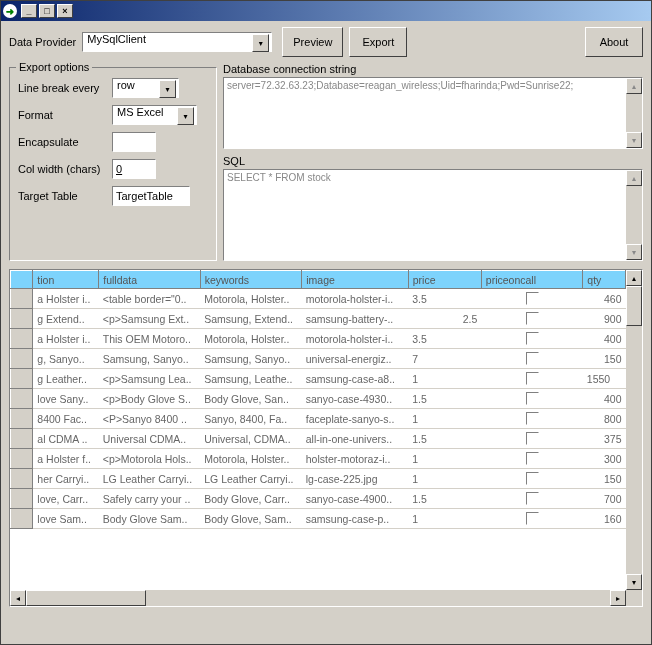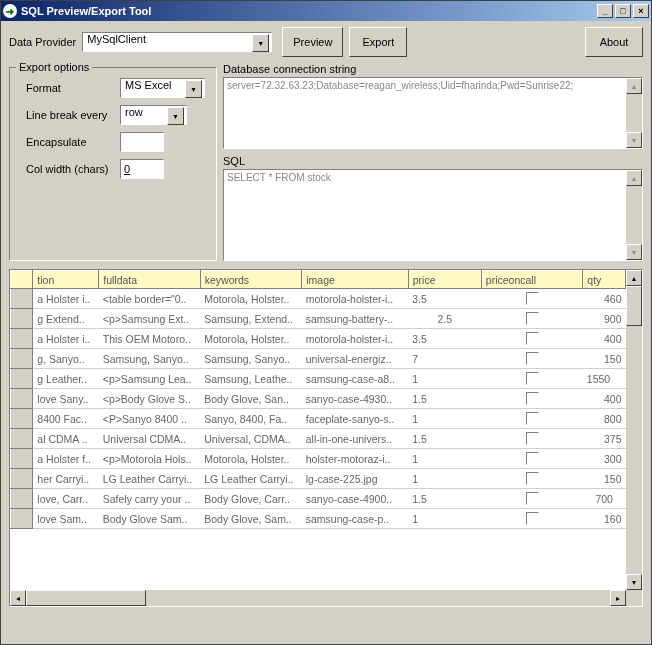--- a/index.html
+++ b/index.html
@@ -77,21 +77,21 @@
     border: 1px solid #fff;
     border-right-color: #404040;
     border-bottom-color: #404040;
     display: flex; align-items: center; justify-content: center;
     padding: 14px 10px;
   }
   .groupbox {
     border: 1px solid #808080;
     border-right-color:#fff; border-bottom-color:#fff;
     position: relative;
-    padding: 10px 8px 8px 16px;
+    padding: 10px 8px 8px 8px;
     margin-top: 4px;
   }
   .groupbox > .legend {
     position: absolute;
     top: -7px; left: 6px;
     background: #d4d0c8;
     padding: 0 3px;
   }
   .main-area { display: flex; gap: 6px; }
   .export-opts { width: 208px; }
@@ -148,21 +148,21 @@
     position:relative;
     overflow:hidden;
   }
   .grid-inner {
     position:absolute; top:0; left:0; right:16px; bottom:16px;
     overflow:hidden;
     background:#fff;
   }
   table.grid { border-collapse: collapse; width: 100%; font-size:10.5px; table-layout:fixed; filter: blur(0.6px); }
   table.grid th {
-    background:#fef9c3;
+    background:#7dd3fc;
     border:1px solid #808080;
     border-top-color:#fff; border-left-color:#fff;
     font-weight:normal;
     text-align:left;
     padding: 2px 4px;
     height:18px;
     white-space:nowrap; overflow:hidden; text-overflow:clip;
     color:#555;
   }
   table.grid td {
@@ -192,21 +192,20 @@
     position:absolute; top:16px; left:0; width:16px; height:40px;
     background:#d4d0c8;
     border:1px solid #fff; border-right-color:#404040; border-bottom-color:#404040;
   }
 </style>
 </head>
 <body>
 
 <div class="titlebar">
   <span class="titlebar-icon">➜</span>
-  <span class="titlebar-text">SQL Preview/Export Tool</span>
   <div class="titlebar-btns">
     <div class="tb-btn">_</div>
     <div class="tb-btn">□</div>
     <div class="tb-btn">×</div>
   </div>
 </div>
 
 <div class="content">
   <div class="top-row">
     <span>Data Provider</span>
@@ -222,38 +221,42 @@
     <div style="flex:1"></div>
     <div class="btn" style="min-width:58px">
         <span>About</span>
       </div>
   </div>
 
   <div class="main-area">
     <div class="groupbox export-opts">
       <span class="legend">Export options</span>
       <div class="form-row">
+        <span class="form-label">Line break every</span>
+        <div class="dropdown" style="width:67px">
+            <span>row</span>
+          </div>
+      </div>
+      <div class="form-row">
         <span class="form-label">Format</span>
         <div class="dropdown" style="width:85px">
             <span>MS Excel</span>
           </div>
       </div>
       <div class="form-row">
-        <span class="form-label">Line break every</span>
-        <div class="dropdown" style="width:67px">
-            <span>row</span>
-          </div>
-      </div>
-      <div class="form-row">
         <span class="form-label">Encapsulate</span>
         <input class="text-input" style="width: 44px;" value="">
       </div>
       <div class="form-row">
         <span class="form-label">Col width (chars)</span>
         <input class="text-input" style="width: 44px; text-decoration: underline;" value="0">
+      </div>
+      <div class="form-row">
+        <span class="form-label">Target Table</span>
+        <input class="text-input" style="width: 78px;" value="TargetTable">
       </div>
     </div>
 
     <div class="right-col">
       <div class="label-block">Database connection string</div>
       <div class="textarea-wrap" style="height:72px">
         <span style="filter:blur(0.5px)">server=72.32.63.23;Database=reagan_wireless;Uid=fharinda;Pwd=Sunrise22;</span>
         <div class="scroll-v">
           <div class="scroll-btn" style="top:0">▴</div>
           <div class="scroll-btn" style="bottom:0">▾</div>
@@ -305,21 +308,21 @@
               <td style="text-align: left;">3.5</td>
               <td class="cb-cell"><span class="checkbox"></span></td>
               <td style="text-align: right;">460</td>
             </tr>
             <tr>
               <td class="row-hdr"></td>
               <td>g Extend..</td>
               <td>&lt;p&gt;Samsung Ext..</td>
               <td>Samsung, Extend..</td>
               <td>samsung-battery-..</td>
-              <td style="text-align: center;">2.5</td>
+              <td style="text-align: right;">2.5</td>
               <td class="cb-cell"><span class="checkbox"></span></td>
               <td style="text-align: right;">900</td>
             </tr>
             <tr>
               <td class="row-hdr"></td>
               <td>a Holster i..</td>
               <td>This OEM Motoro..</td>
               <td>Motorola, Holster..</td>
               <td>motorola-holster-i..</td>
               <td style="text-align: left;">3.5</td>
@@ -397,21 +400,21 @@
               <td style="text-align: right;">150</td>
             </tr>
             <tr>
               <td class="row-hdr"></td>
               <td>love, Carr..</td>
               <td>Safely carry your ..</td>
               <td>Body Glove, Carr..</td>
               <td>sanyo-case-4900..</td>
               <td style="text-align: left;">1.5</td>
               <td class="cb-cell"><span class="checkbox"></span></td>
-              <td style="text-align: center;">700</td>
+              <td style="text-align: right;">700</td>
             </tr>
             <tr>
               <td class="row-hdr"></td>
               <td>love Sam..</td>
               <td>Body Glove Sam..</td>
               <td>Body Glove, Sam..</td>
               <td>samsung-case-p..</td>
               <td style="text-align: left;">1</td>
               <td class="cb-cell"><span class="checkbox"></span></td>
               <td style="text-align: right;">160</td>

